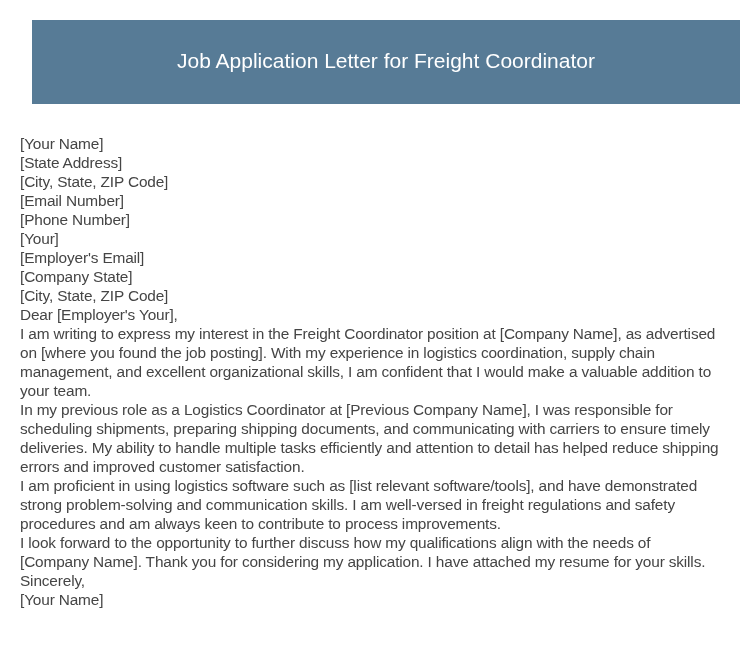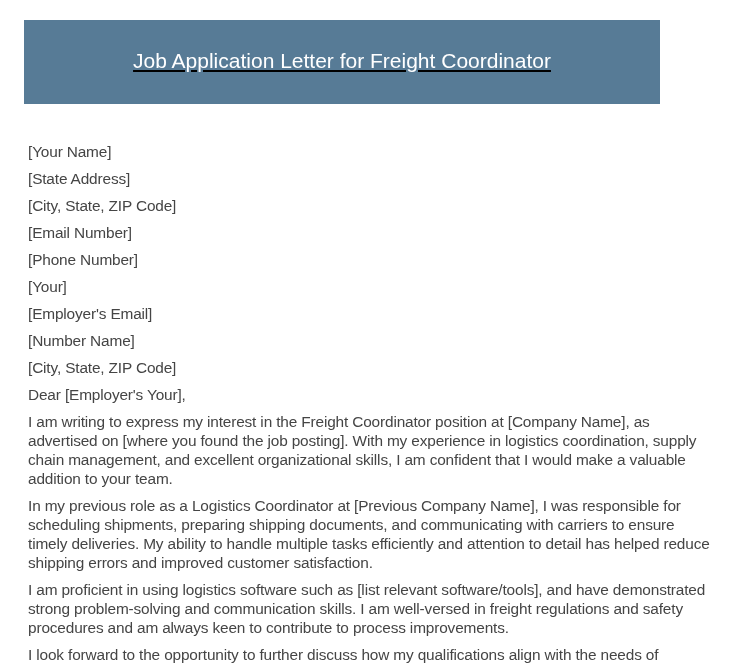--- a/index.html
+++ b/index.html
@@ -9,29 +9,28 @@
     }
     body {
       width: 740px;
       height: 667px;
       position: relative;
       overflow: hidden;
       font-family: "Liberation Sans", "DejaVu Sans", sans-serif;
     }
     .banner {
       position: absolute;
-      left: 24px;
+      left: 32px;
       top: 20px;
-      width: 636px;
+      width: 708px;
       height: 84px;
       background: #577b96;
       display: flex;
       align-items: center;
       justify-content: center;
-      text-decoration: underline;
     }
     .banner-title {
       color: #ffffff;
       font-size: 21px;
       letter-spacing: 0px;
       font-weight: normal;
       margin: 0;
       padding-bottom: 2px;
     }
     .letter {
@@ -39,40 +38,40 @@
       left: 20px;
       top: 134px;
       width: 700px;
       color: #454545;
       font-size: 15.4px;
       line-height: 19px;
       letter-spacing: -0.15px;
     }
     .letter .line,
     .letter .para {
-      margin: 8px;
+      margin: 0;
       padding: 0;
     }
   </style>
 </head>
 <body>
 
 <div class="banner">
   <h1 class="banner-title">Job Application Letter for Freight Coordinator</h1>
 </div>
 
 <div class="letter">
   <div class="line">[Your Name]</div>
   <div class="line">[State Address]</div>
   <div class="line">[City, State, ZIP Code]</div>
   <div class="line">[Email Number]</div>
   <div class="line">[Phone Number]</div>
   <div class="line">[Your]</div>
   <div class="line">[Employer's Email]</div>
-  <div class="line">[Number Name]</div>
+  <div class="line">[Company State]</div>
   <div class="line">[City, State, ZIP Code]</div>
   <div class="line">Dear [Employer's Your],</div>
   <p class="para">I am writing to express my interest in the Freight Coordinator position at [Company Name], as advertised on [where you found the job posting]. With my experience in logistics coordination, supply chain management, and excellent organizational skills, I am confident that I would make a valuable addition to your team.</p>
   <p class="para">In my previous role as a Logistics Coordinator at [Previous Company Name], I was responsible for scheduling shipments, preparing shipping documents, and communicating with carriers to ensure timely deliveries. My ability to handle multiple tasks efficiently and attention to detail has helped reduce shipping errors and improved customer satisfaction.</p>
   <p class="para">I am proficient in using logistics software such as [list relevant software/tools], and have demonstrated strong problem-solving and communication skills. I am well-versed in freight regulations and safety procedures and am always keen to contribute to process improvements.</p>
   <p class="para">I look forward to the opportunity to further discuss how my qualifications align with the needs of [Company Name]. Thank you for considering my application. I have attached my resume for your skills.</p>
   <div class="line">Sincerely,</div>
   <div class="line">[Your Name]</div>
 </div>
 

